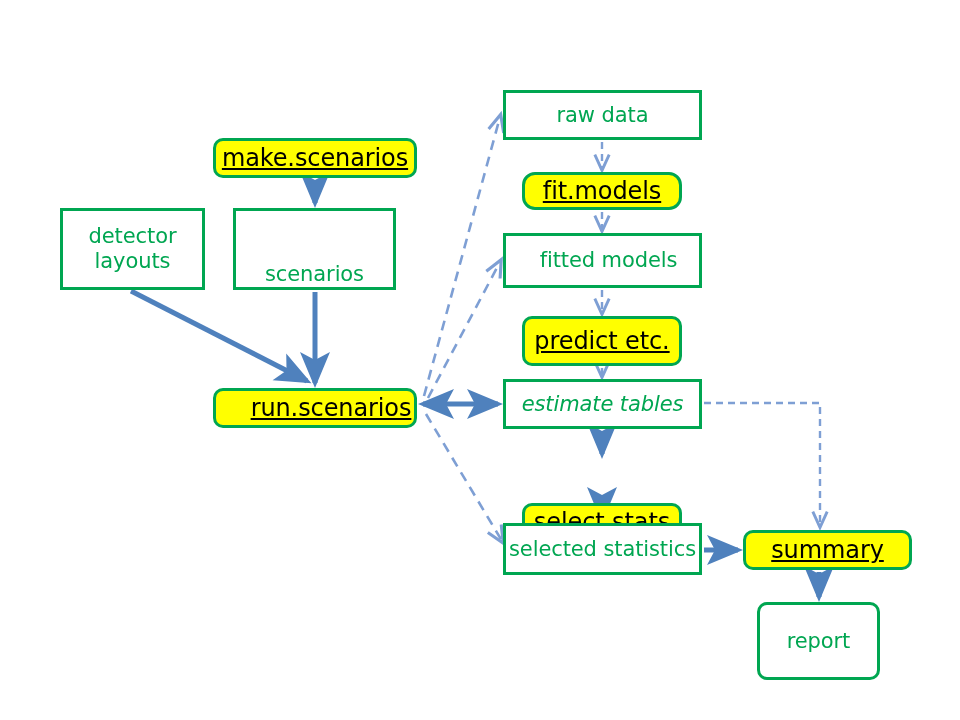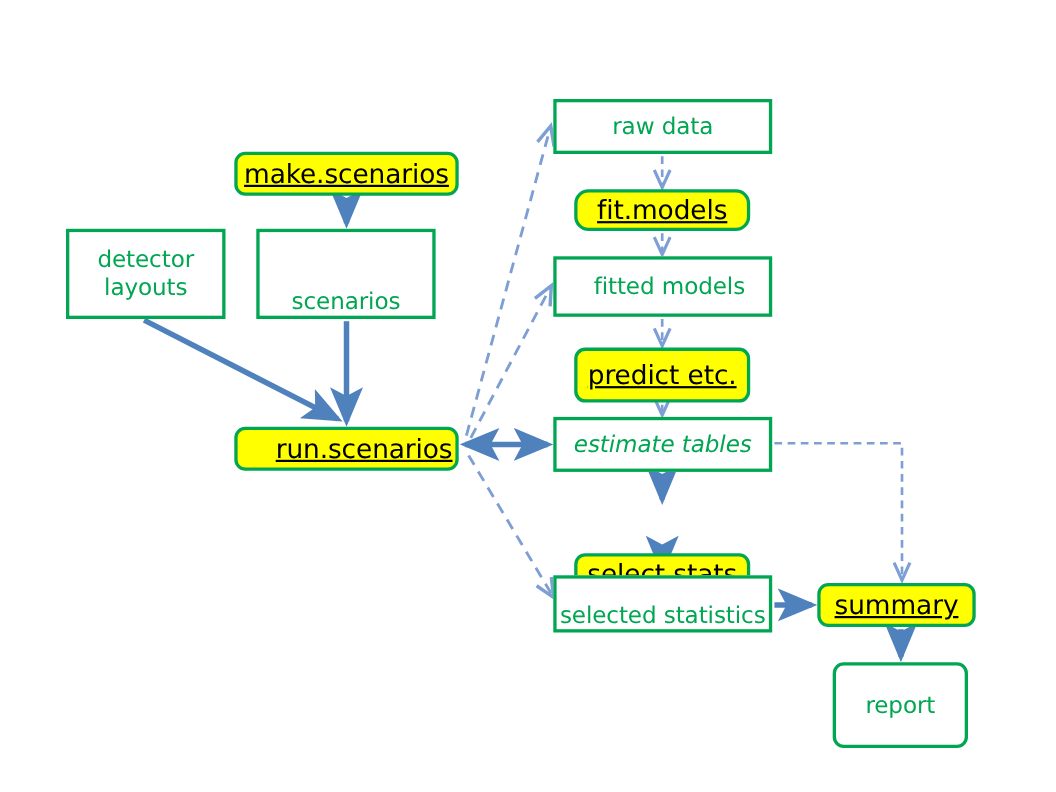--- a/index.html
+++ b/index.html
@@ -118,25 +118,25 @@
   </div>
 
   <div class="node" style="left:503px;top:379px;width:199px;height:50px;font-style:italic;">
     <span>estimate tables</span>
   </div>
 
   <div class="node fn" style="left:522px;top:459px;width:160px;height:38px;margin-top:44px;">
     <span>select.stats</span>
   </div>
 
-  <div class="node" style="left:503px;top:523px;width:199px;height:52px;align-items:flex-end;">
+  <div class="node" style="left:503px;top:523px;width:199px;height:52px;">
     <span>selected statistics</span>
   </div>
 
-  <div class="node fn" style="left:743px;top:530px;width:144px;height:40px;">
+  <div class="node fn" style="left:743px;top:530px;width:169px;height:40px;">
     <span>summary</span>
   </div>
 
   <div class="node" style="left:757px;top:602px;width:123px;height:78px;border-radius:10px;">
     <span>report</span>
   </div>
 
 </div>
 
 </body></html>

